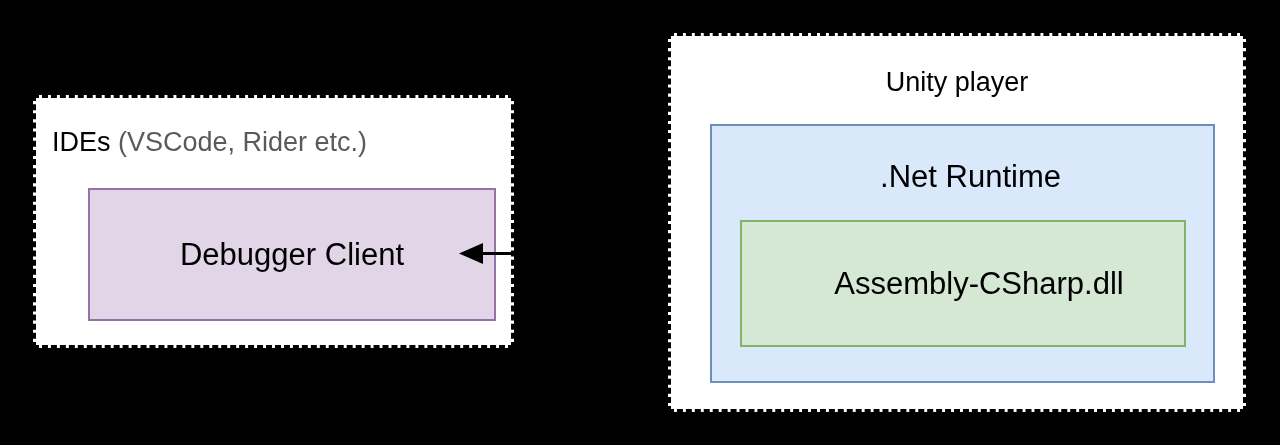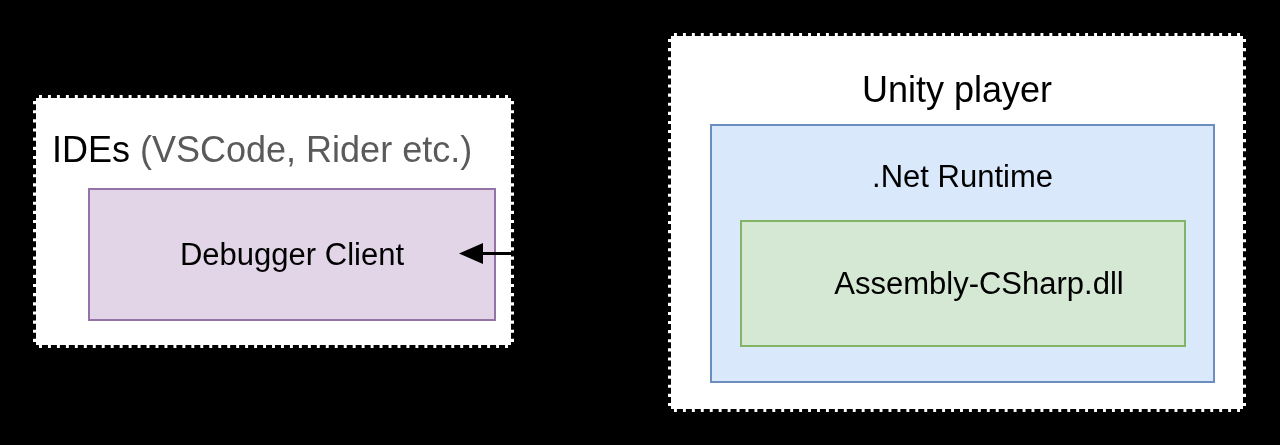--- a/index.html
+++ b/index.html
@@ -25,25 +25,24 @@
     position: absolute;
     background: #ffffff;
     border: 3px dashed #000000;
     box-sizing: border-box;
   }
   .group-title {
     position: absolute;
     left: 0;
     width: 100%;
     text-align: center;
-    font-size: 36px;
+    font-size: 27px;
     line-height: 36px;
     color: #000000;
     white-space: nowrap;
-    margin-top: 8px;
   }
   .group-title.left-align {
     text-align: left;
   }
   .title-muted {
     color: #5a5a5a;
   }
 
   
   .node {
@@ -57,21 +56,21 @@
   }
   .node-label {
     font-size: 31px;
     line-height: 36px;
     color: #000000;
     white-space: nowrap;
     text-align: center;
   }
   .node-top-label {
     position: absolute;
-    left: 0;
+    left: 8px;
     width: 100%;
     text-align: center;
     font-size: 31px;
     line-height: 36px;
     color: #000000;
     white-space: nowrap;
   }
 
   .node-purple { background: #e1d5e7; border-color: #9673a6; }
   .node-blue   { background: #dae8fc; border-color: #6c8ebf; }

